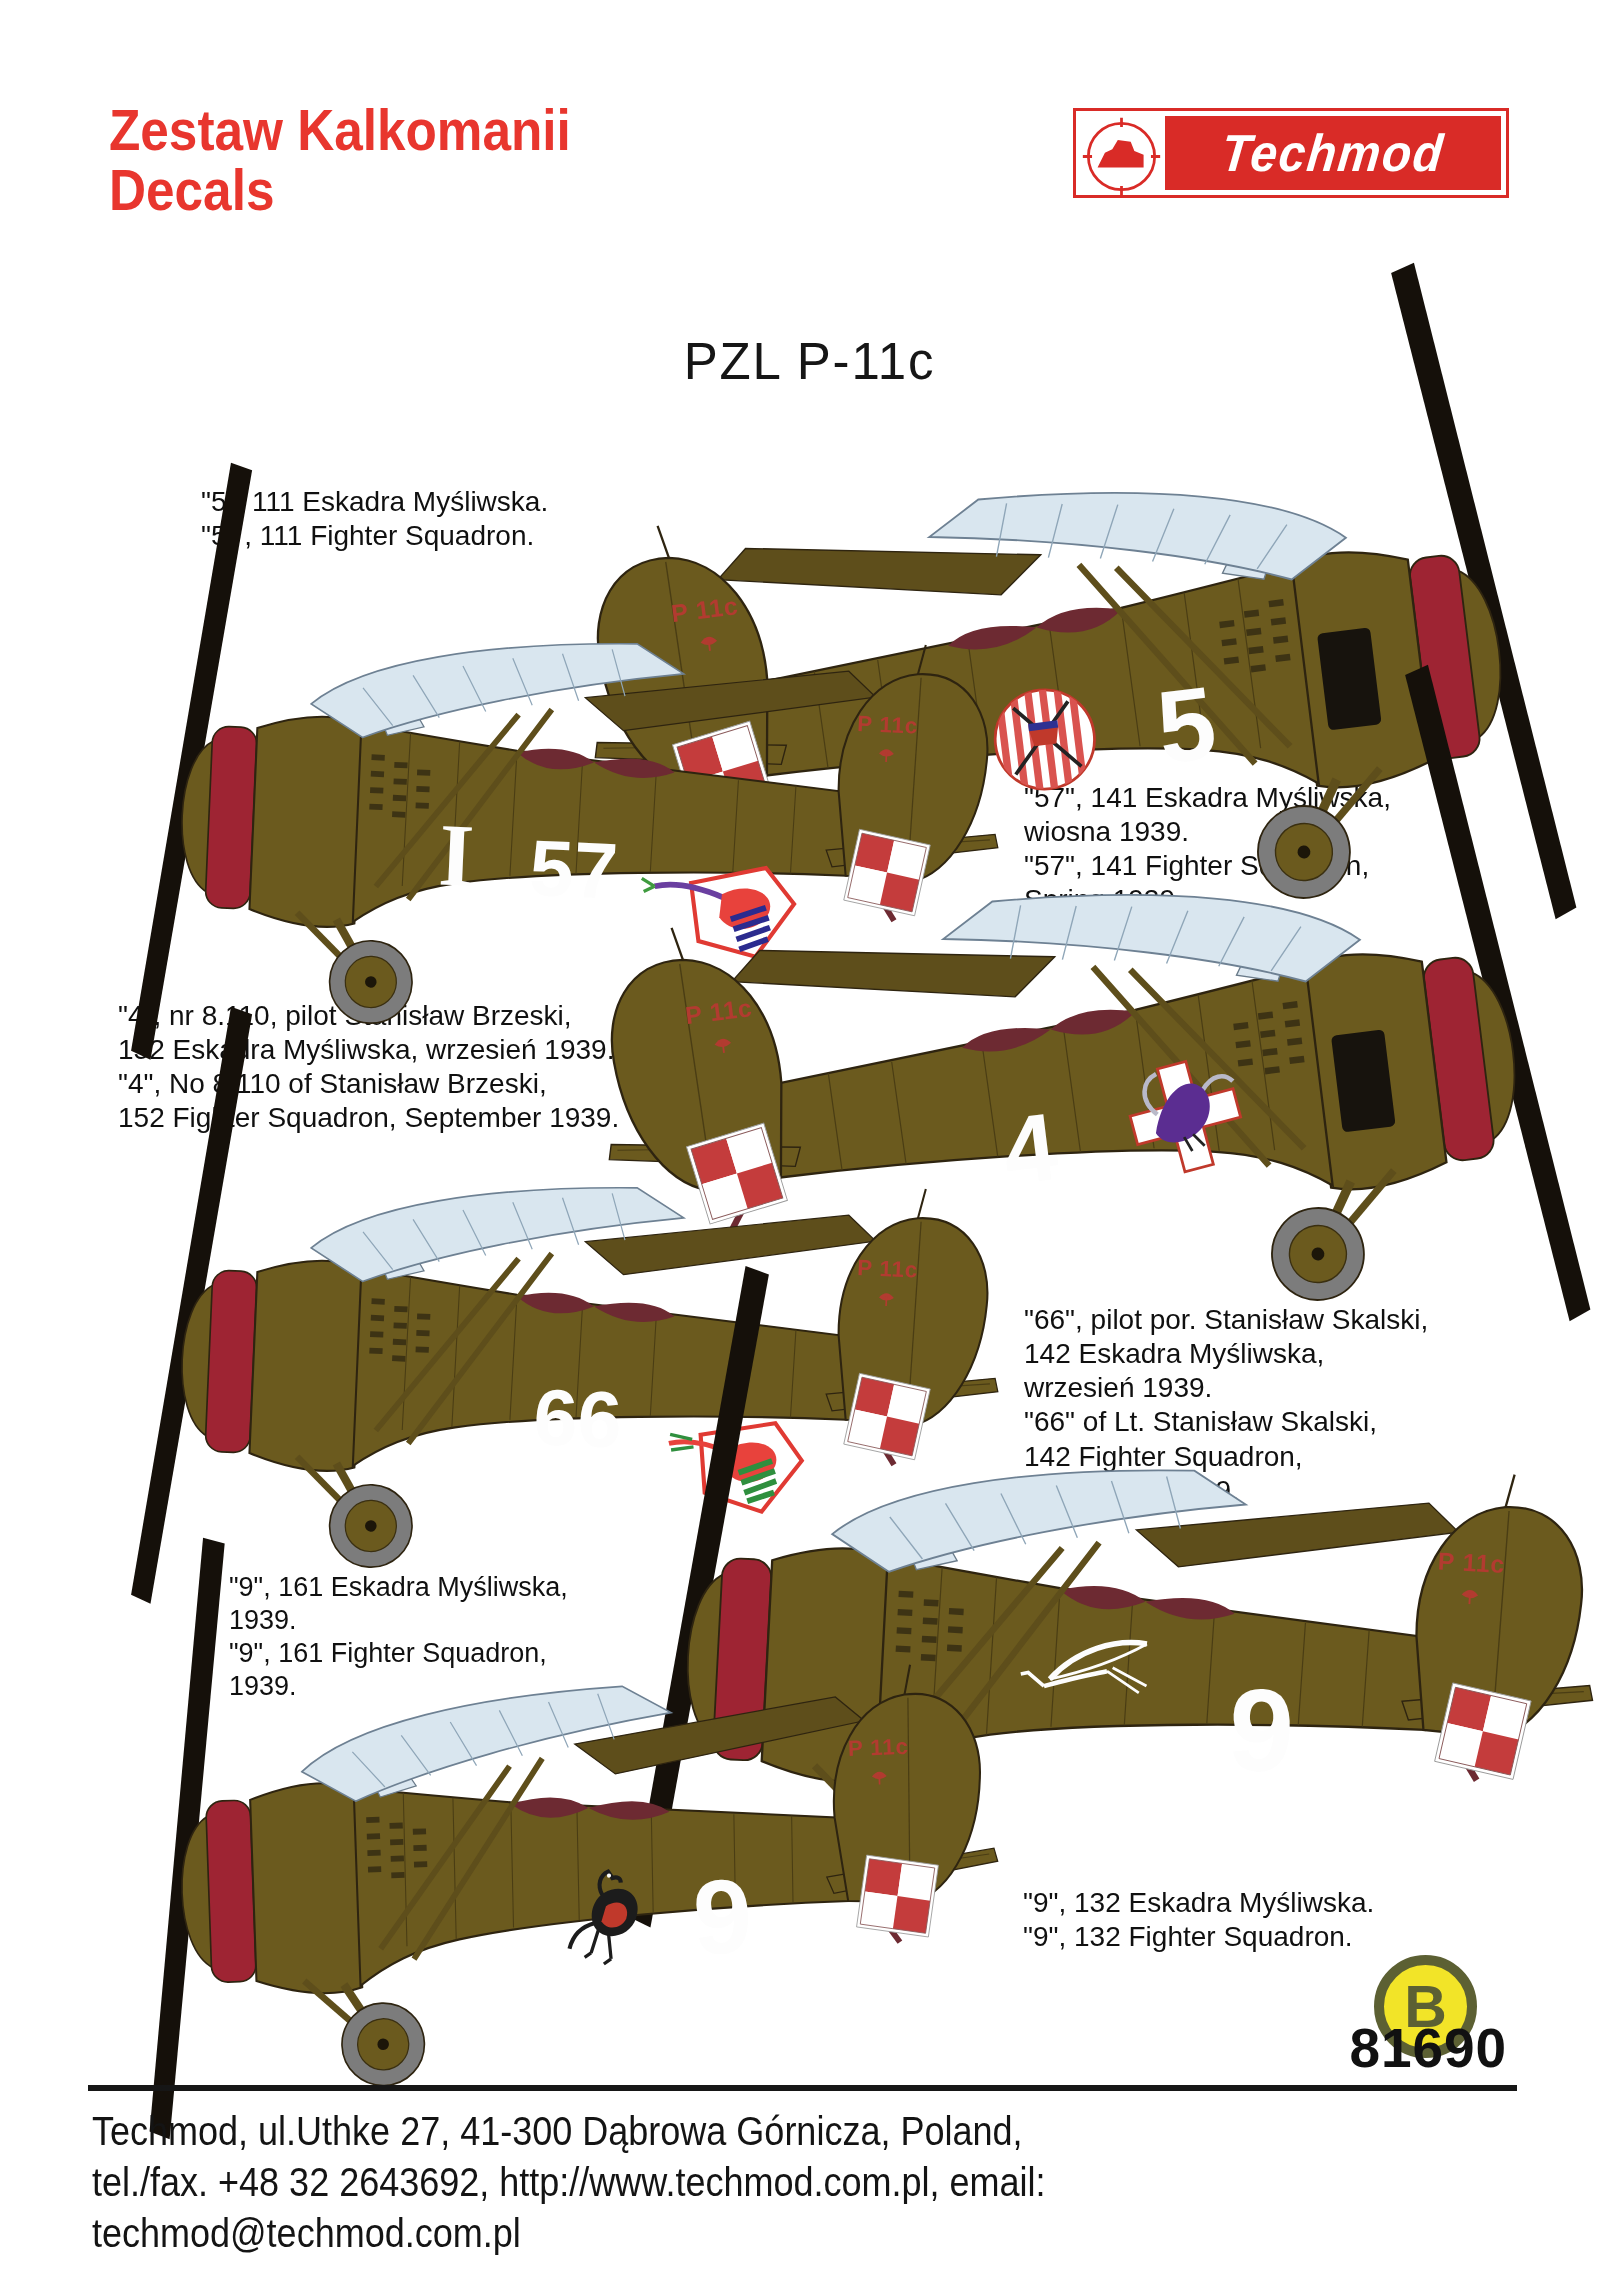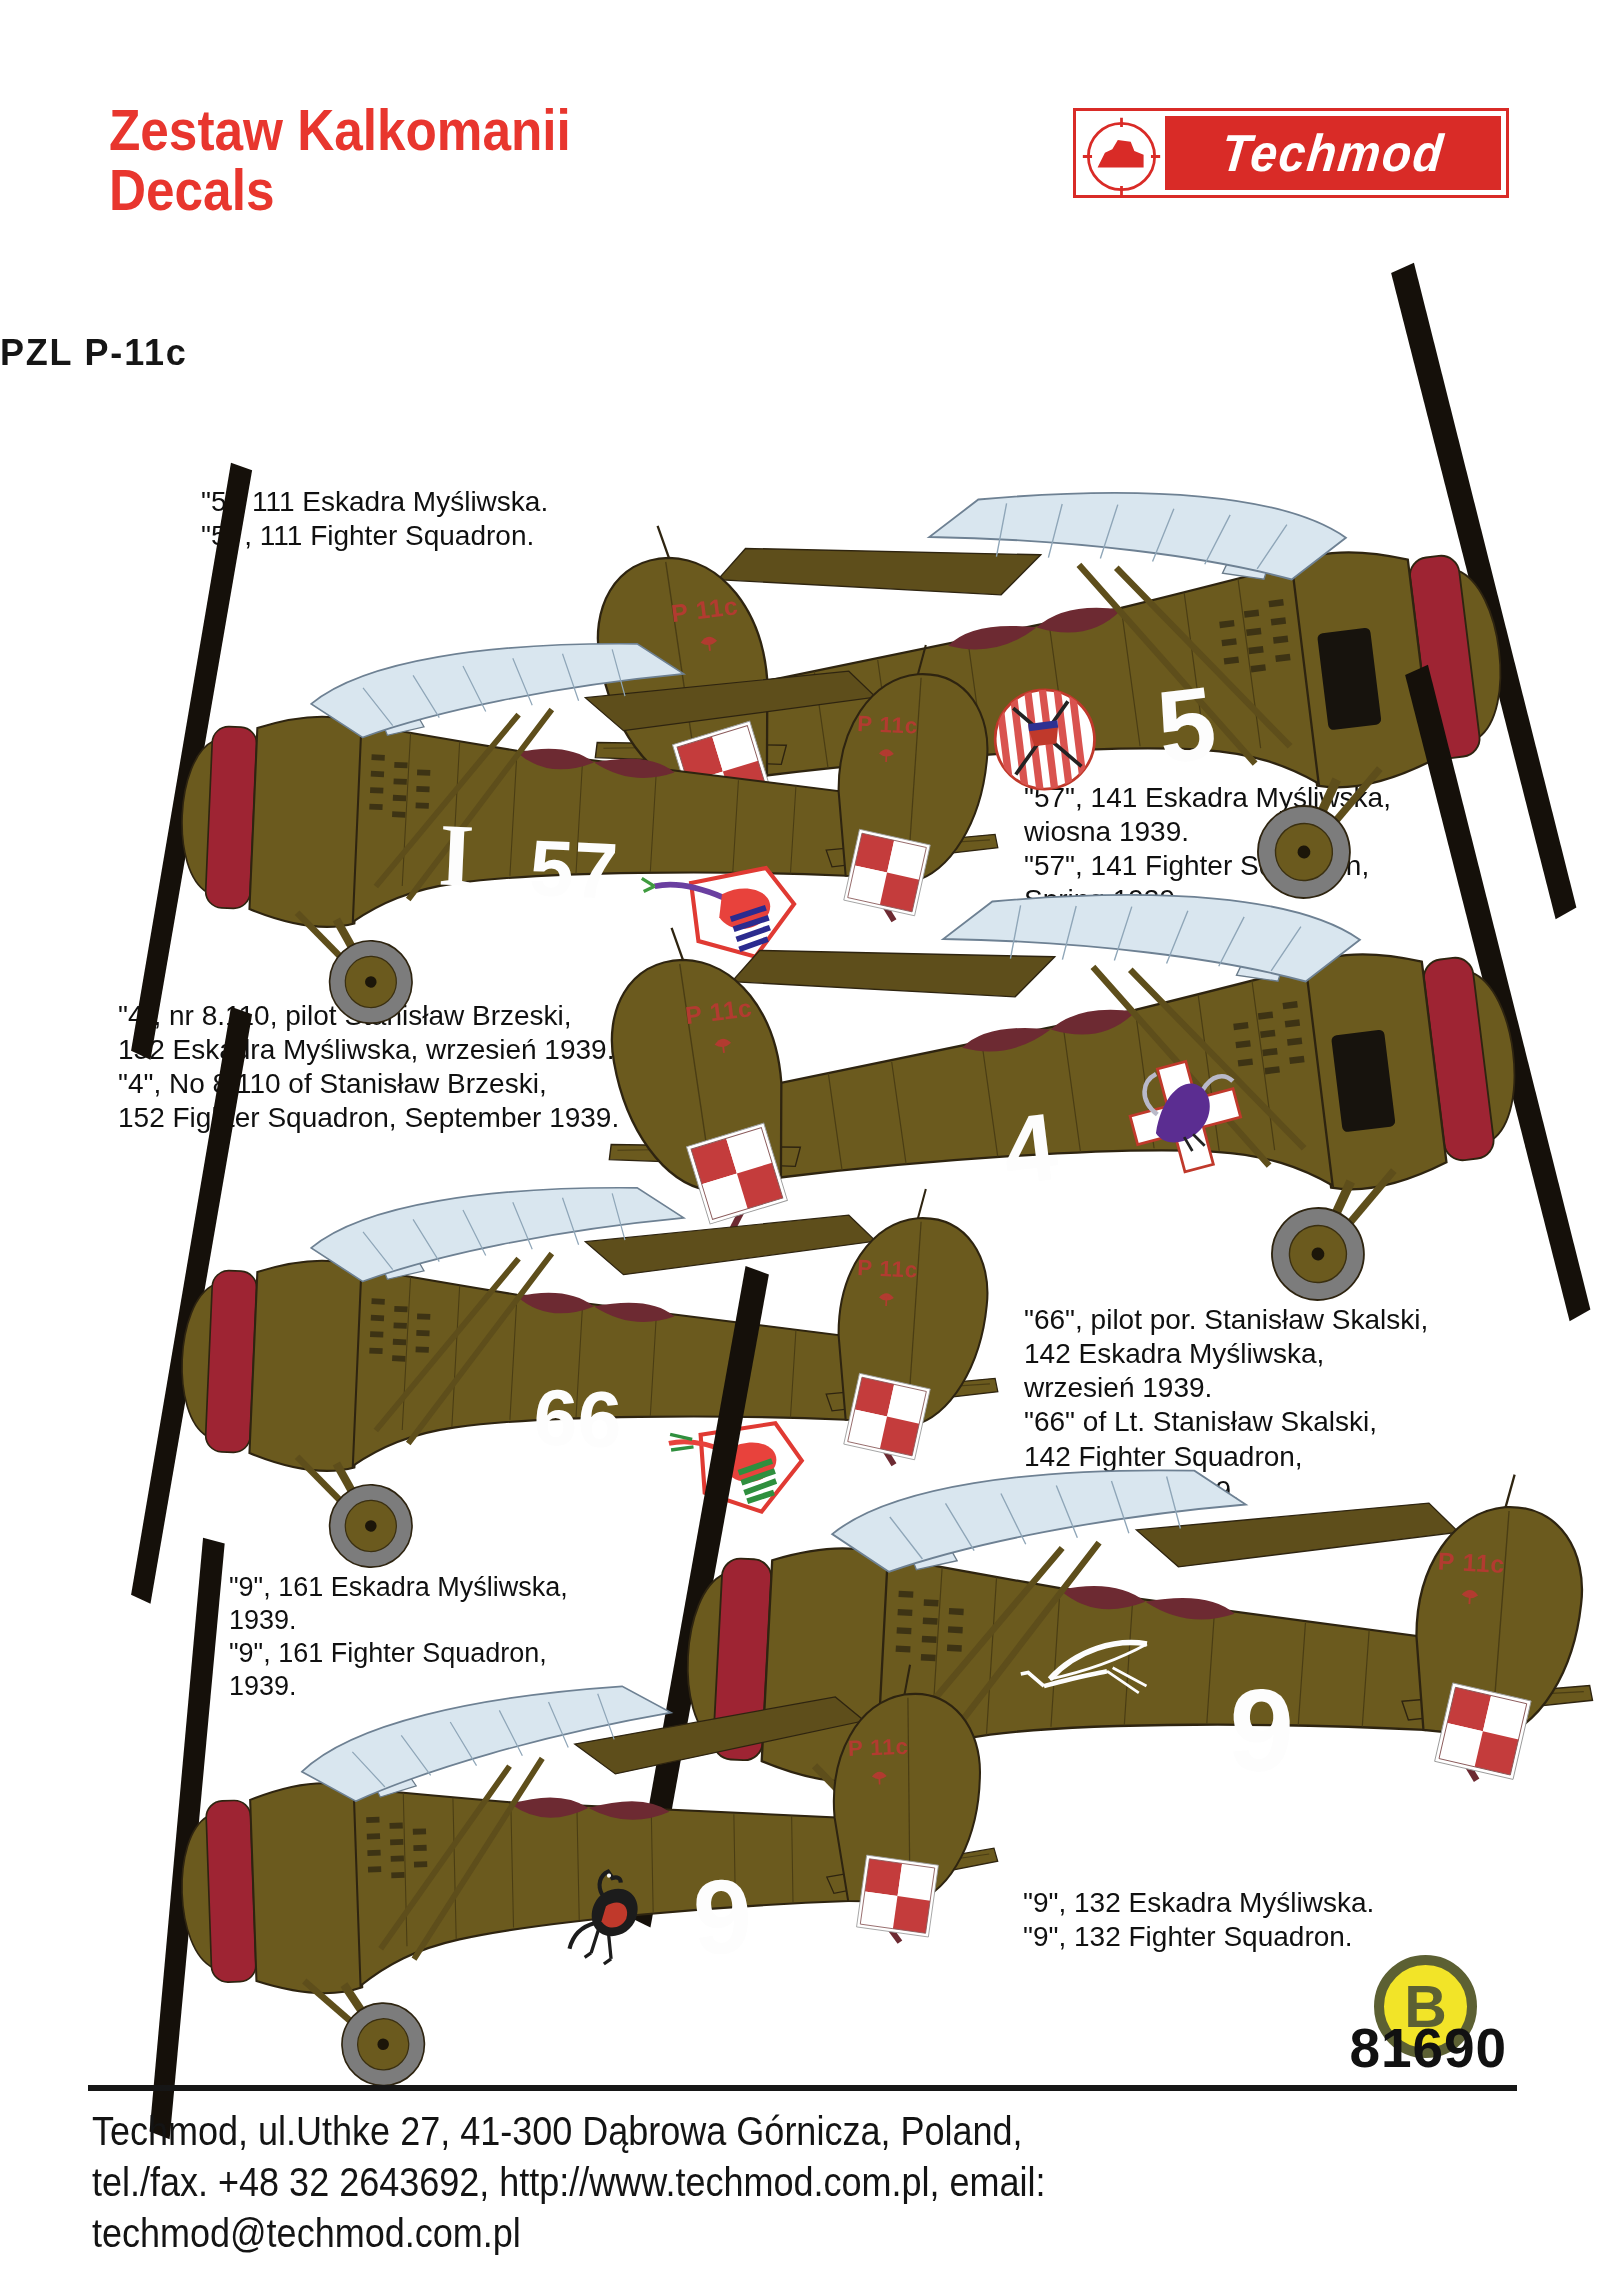--- a/index.html
+++ b/index.html
@@ -11,22 +11,22 @@
   .brand-title{position:absolute;left:109px;top:100px;font-size:57px;line-height:1.06;
     font-weight:bold;color:#e8362e;transform:scaleX(.9);transform-origin:left top;
     white-space:pre-line;letter-spacing:0}
   .logo{position:absolute;left:1073px;top:108px;width:436px;height:90px;border:3.7px solid #d92b27;
     background:#fff;box-sizing:border-box;display:flex;padding:4.6px;gap:3.7px}
   .logo-icon{width:81px;flex:0 0 81px;position:relative}
   .logo-panel{flex:1;background:#d92b27;display:flex;align-items:center;justify-content:center;overflow:hidden}
   .logo-word{color:#fff;font-size:52px;font-weight:bold;font-style:italic;
     transform:skewX(-6deg) scaleX(.92);letter-spacing:1.8px;line-height:1}
 
-  .subject-title{position:absolute;left:0;right:0;top:332px;text-align:left;
-    font-size:36px;font-weight:bold;letter-spacing:1.8px;color:#161616}
+  .subject-title{position:absolute;left:0;right:0;top:332px;text-align:center;
+    font-size:51px;font-weight:normal;letter-spacing:1.8px;color:#161616}
 
   .caption{position:absolute;font-size:28px;line-height:1.22;white-space:pre-line;color:#101010}
   #caption-1{left:201px;top:485px}
   #caption-2{left:1024px;top:781px}
   #caption-3{left:118px;top:999px}
   #caption-4{left:1024px;top:1303px}
   #caption-5{left:229px;top:1571px;font-size:27px}
   #caption-6{left:1023px;top:1886px}
 
   .plane{position:absolute}

